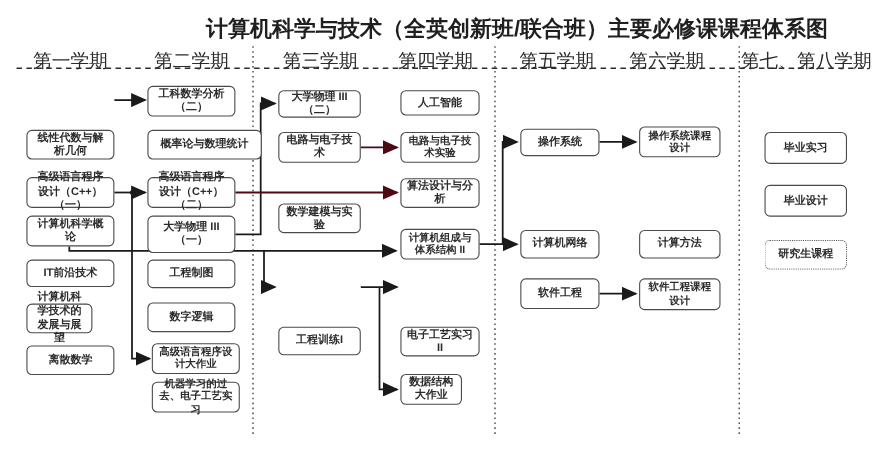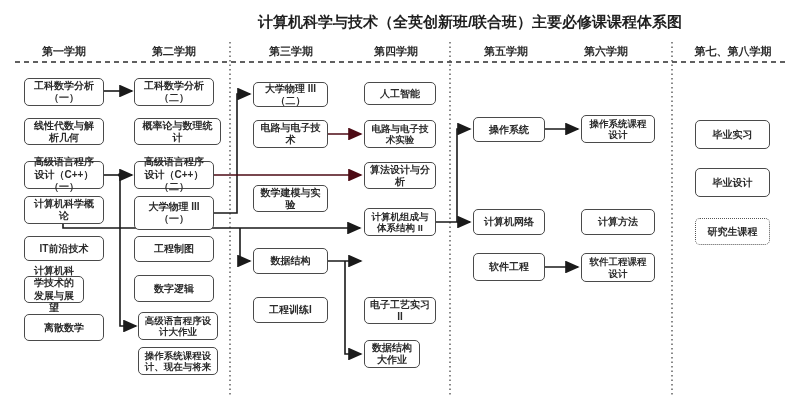--- a/index.html
+++ b/index.html
@@ -2,25 +2,25 @@
 <html><head>
 <meta charset="utf-8">
 <style>
   html,body{margin:0;padding:0;background:#fff;}
   #stage{
     position:relative;width:798px;height:413px;background:#ffffff;
     font-family:"Liberation Sans","DejaVu Sans",sans-serif;overflow:hidden;
   }
   #title{
     position:absolute;top:13px;left:470px;transform:translateX(-50%);
-    font-size:15px;font-weight:bold;color:#1f1f1f;white-space:nowrap;
+    font-size:20px;font-weight:bold;color:#1f1f1f;white-space:nowrap;
   }
   .sem{
     position:absolute;top:44px;transform:translateX(-50%);
-    font-size:11px;font-weight:bold;color:#2a2a2a;white-space:nowrap;
+    font-size:17px;font-weight:normal;color:#2a2a2a;white-space:nowrap;
   }
   .box{
     position:absolute;box-sizing:border-box;
     border:1.4px solid #4a4a4a;border-radius:5px;background:#fff;
     display:flex;align-items:center;justify-content:center;
     text-align:center;padding:1px 5px;
     font-size:10px;font-weight:bold;color:#2b2b2b;line-height:1.2;
     z-index:2;
   }
   .box.sm{font-size:9.5px;}
@@ -70,23 +70,20 @@
     <path d="M345,261 V354 H361" stroke="#1a1a1a" stroke-width="1.6" fill="none" marker-end="url(#ab)"></path>
     <path d="M436,222 H457 V129 H470" stroke="#1a1a1a" stroke-width="1.6" fill="none" marker-end="url(#ab)"></path>
     <path d="M457,222 H470" stroke="#1a1a1a" stroke-width="1.6" fill="none" marker-end="url(#ab)"></path>
     <path d="M545,129 H578" stroke="#1a1a1a" stroke-width="1.6" fill="none" marker-end="url(#ab)"></path>
     <path d="M545,267 H578" stroke="#1a1a1a" stroke-width="1.6" fill="none" marker-end="url(#ab)"></path>
 
     <path d="M214,175 H361" stroke="#4d0a14" stroke-width="1.6" fill="none" marker-end="url(#ar)"></path>
     <path d="M328,134 H361" stroke="#4d0a14" stroke-width="1.6" fill="none" marker-end="url(#ar)"></path>
   </svg>
 
-  <div class="box" style="left:24px;top:78px;width:80px;height:28px">
-      <span>工科数学分析（一）</span>
-    </div>
   <div class="box" style="left:24px;top:118px;width:80px;height:27px">
       <span>线性代数与解析几何</span>
     </div>
   <div class="box xs" style="left:24px;top:161px;width:80px;height:28px">
       <span>高级语言程序设计（C++）（一）</span>
     </div>
   <div class="box" style="left:24px;top:196px;width:80px;height:28px">
       <span>计算机科学概论</span>
     </div>
   <div class="box" style="left:24px;top:236px;width:80px;height:25px">
@@ -95,53 +92,50 @@
   <div class="box xs" style="left:24px;top:276px;width:60px;height:27px">
       <span>计算机科学技术的发展与展望</span>
     </div>
   <div class="box" style="left:24px;top:314px;width:80px;height:27px">
       <span>离散数学</span>
     </div>
 
   <div class="box" style="left:134px;top:78px;width:80px;height:28px">
       <span>工科数学分析（二）</span>
     </div>
-  <div class="box" style="left:134px;top:118px;width:87px;height:27px">
+  <div class="box" style="left:134px;top:118px;width:104px;height:27px">
       <span>概率论与数理统计</span>
     </div>
   <div class="box xs" style="left:134px;top:161px;width:80px;height:28px">
       <span>高级语言程序设计（C++）（二）</span>
     </div>
   <div class="box" style="left:134px;top:196px;width:80px;height:34px">
       <span>大学物理 III（一）</span>
     </div>
   <div class="box" style="left:134px;top:236px;width:80px;height:26px">
       <span>工程制图</span>
     </div>
   <div class="box" style="left:134px;top:275px;width:80px;height:27px">
       <span>数字逻辑</span>
     </div>
   <div class="box sm" style="left:138px;top:312px;width:80px;height:28px">
       <span>高级语言程序设计大作业</span>
     </div>
   <div class="box sm" style="left:138px;top:347px;width:80px;height:28px">
-      <span>操作系统课程设计、现在与将来</span>
+      <span>机器学习的过去、电子工艺实习</span>
     </div>
 
   <div class="box" style="left:253px;top:82px;width:75px;height:25px">
       <span>大学物理 III（二）</span>
     </div>
   <div class="box" style="left:253px;top:120px;width:75px;height:28px">
       <span>电路与电子技术</span>
     </div>
   <div class="box" style="left:253px;top:185px;width:75px;height:27px">
       <span>数学建模与实验</span>
-    </div>
-  <div class="box" style="left:253px;top:248px;width:75px;height:26px">
-      <span>数据结构</span>
     </div>
   <div class="box" style="left:253px;top:297px;width:75px;height:26px">
       <span>工程训练I</span>
     </div>
 
   <div class="box" style="left:364px;top:82px;width:72px;height:23px">
       <span>人工智能</span>
     </div>
   <div class="box sm" style="left:364px;top:120px;width:72px;height:28px">
       <span>电路与电子技术实验</span>

